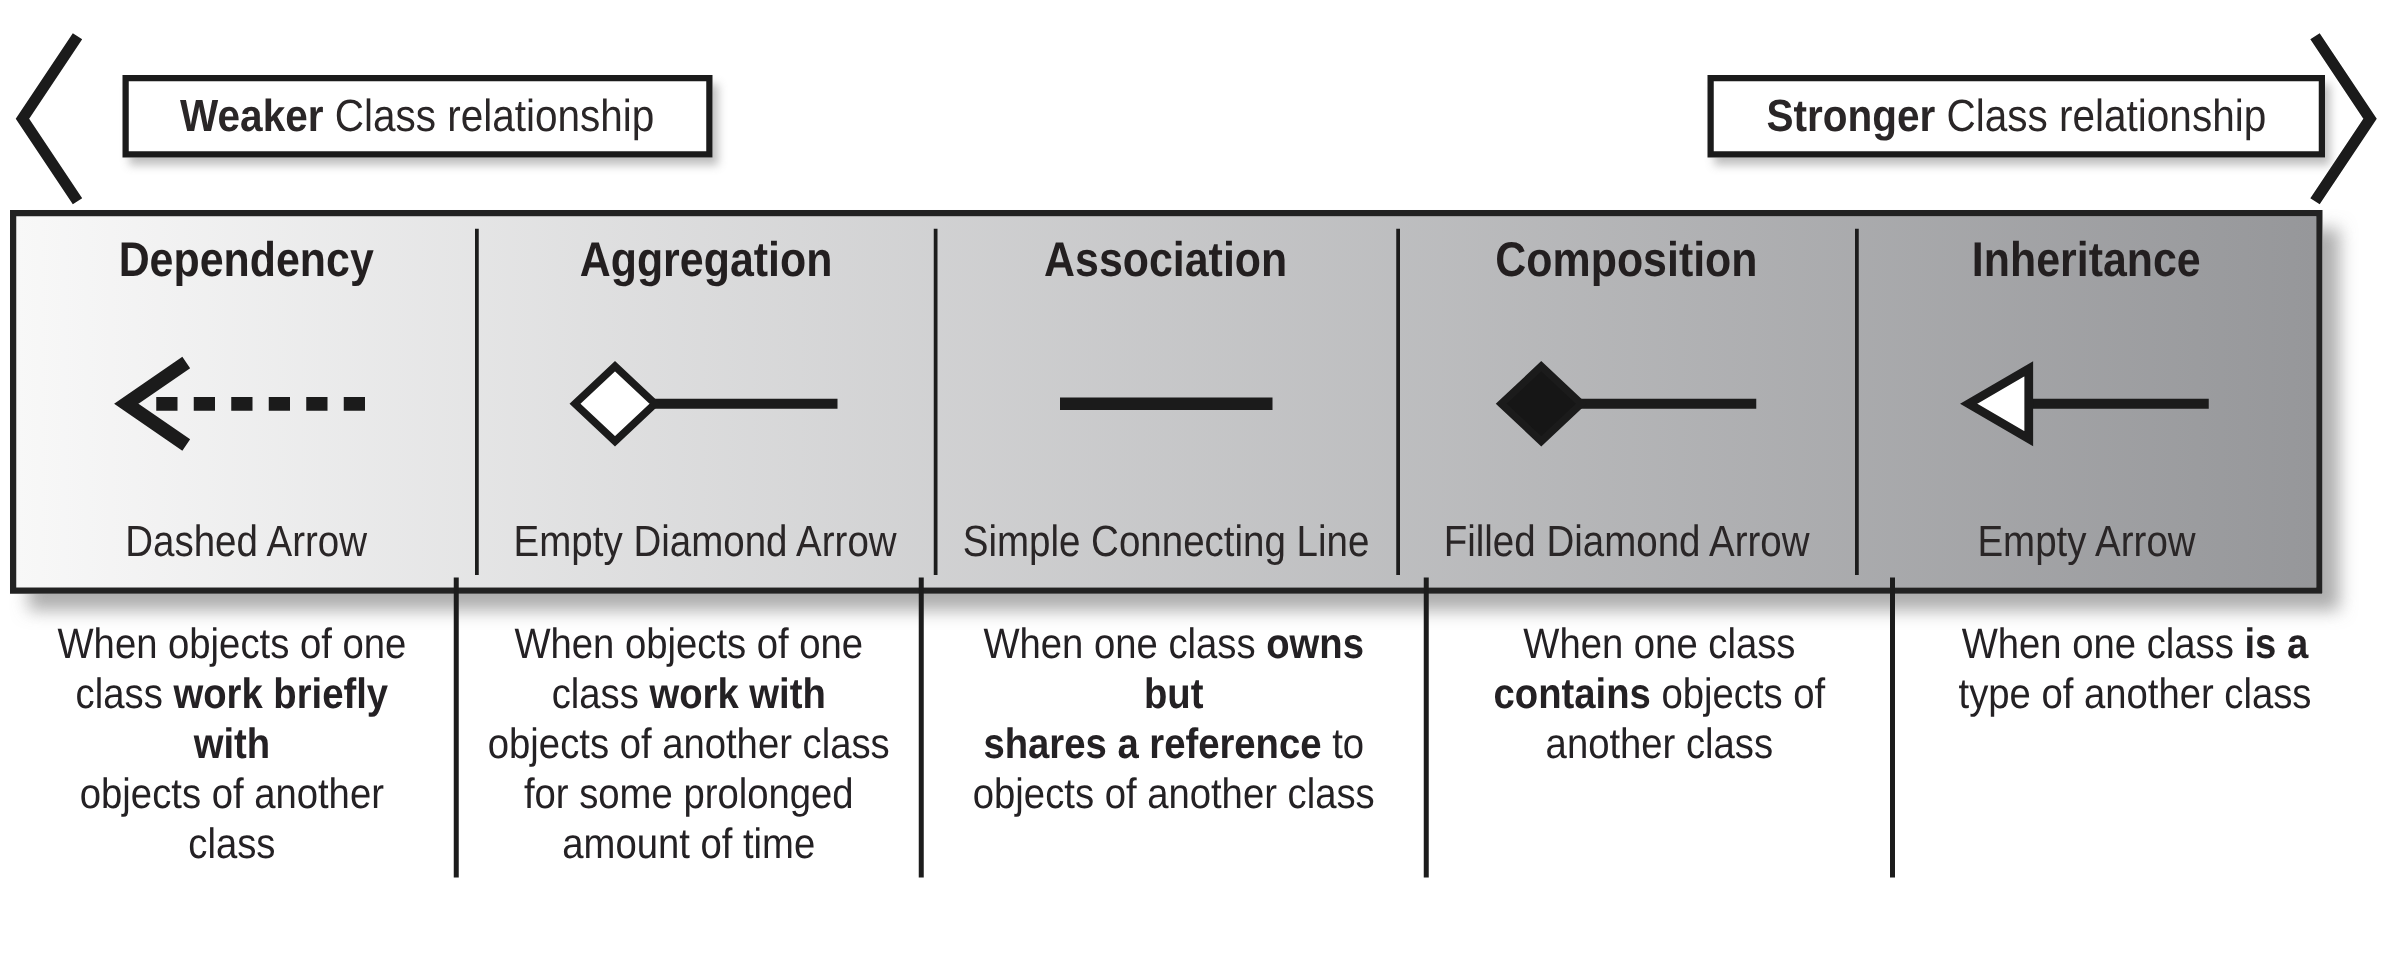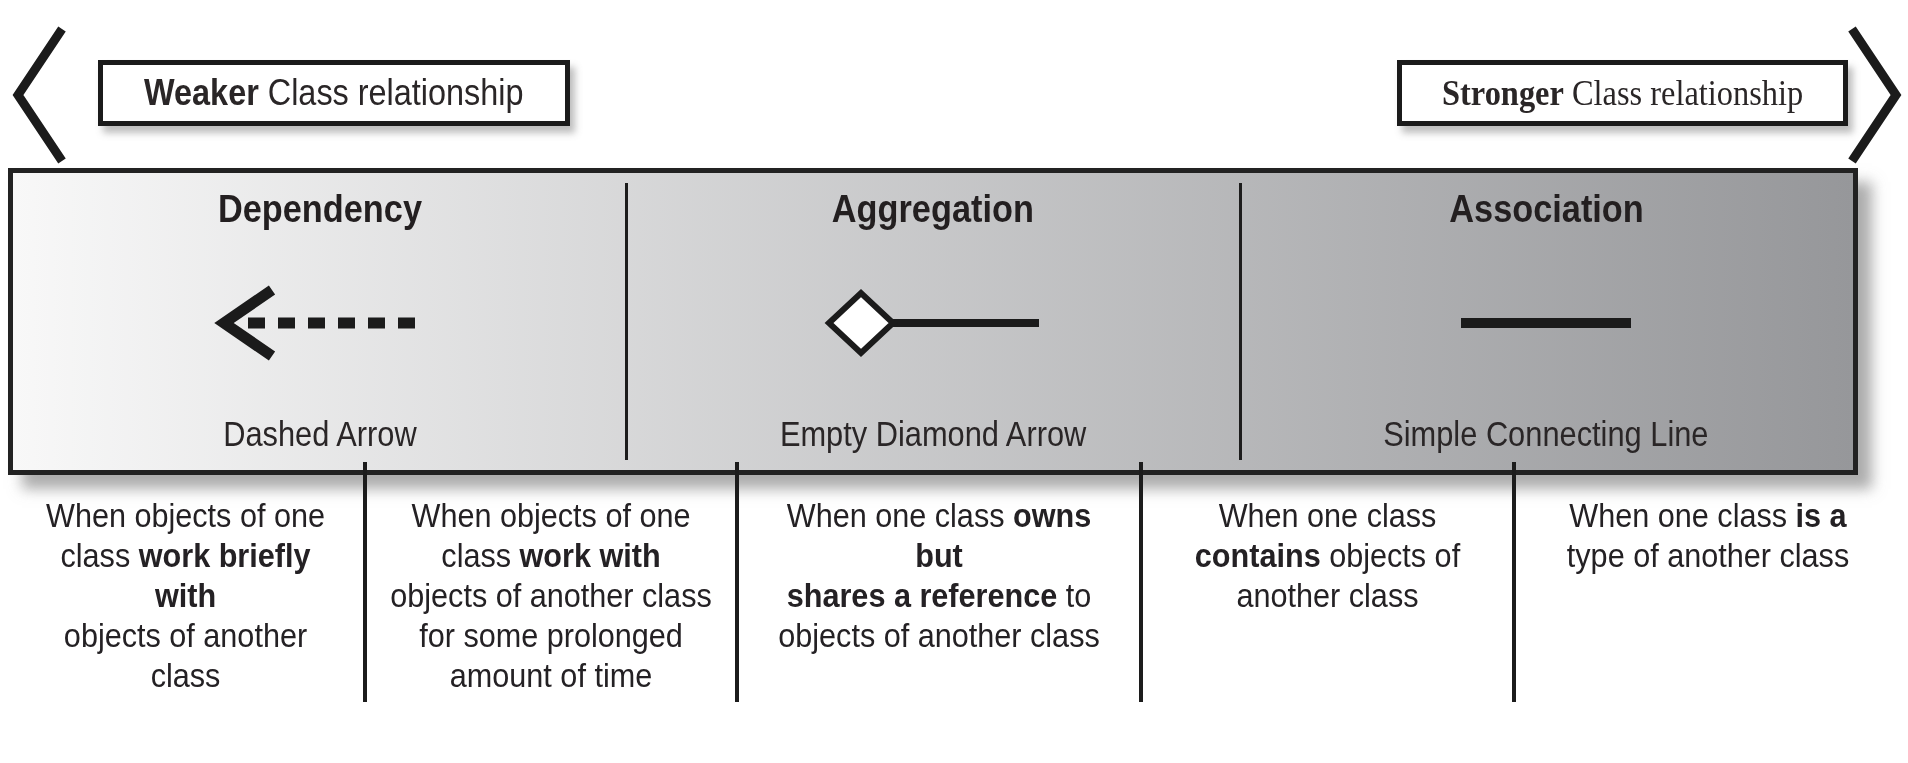--- a/index.html
+++ b/index.html
@@ -14,21 +14,21 @@
   .banner-left .chev { left:0; }
   .banner-right .chev { right:0; }
   .banner-box {
     position:absolute; top:36px; height:66px;
     background:#ffffff; border:5px solid #1b1b1b;
     display:flex; align-items:center; padding:0 20px;
     box-shadow:5px 7px 7px rgba(110,110,110,0.45);
     white-space:nowrap;
   }
   .banner-left .banner-box { left:48px;margin-left:40px; }
-  .banner-right .banner-box { right:56px;font-family:Liberation Serif, serif; }
+  .banner-right .banner-box { right:44px; }
   .banner-text { font-size:36px; color:#2a2627; transform:scaleX(0.9); transform-origin:50% 50%; display:inline-block; }
   .banner-text b { font-weight:bold; }
 
   
   .bar {
     position:absolute; left:8px; top:168px; width:1850px; height:307px;
     border:5px solid #222222;
     background:linear-gradient(to right, #f8f8f8, #96979a);
     box-shadow:14px 14px 13px rgba(105,105,105,0.55);
     display:flex;
@@ -104,21 +104,43 @@
       <div class="bar-divider" style="left:-1px;"></div>
       <div class="cell-title">Association</div>
       <div class="cell-symbol">
         <svg width="178" height="80" viewBox="0 0 178 80">
           <line x1="4" y1="40" x2="174" y2="40" stroke="#1b1b1b" stroke-width="10"></line>
         </svg>
       </div>
       <div class="cell-label">Simple Connecting Line</div>
     </div>
 
+    <div class="bar-cell">
+      <div class="bar-divider" style="left:-1px;"></div>
+      <div class="cell-title">Composition</div>
+      <div class="cell-symbol">
+        <svg width="218" height="80" viewBox="0 0 218 80">
+          <line x1="66" y1="40" x2="212" y2="40" stroke="#1b1b1b" stroke-width="8"></line>
+          <polygon points="8,40 40,10 72,40 40,70" fill="#161616" stroke="#1b1b1b" stroke-width="6"></polygon>
+        </svg>
+      </div>
+      <div class="cell-label">Filled Diamond Arrow</div>
+    </div>
 
+    <div class="bar-cell">
+      <div class="bar-divider" style="left:-1px;"></div>
+      <div class="cell-title">Inheritance</div>
+      <div class="cell-symbol">
+        <svg width="208" height="80" viewBox="0 0 208 80">
+          <line x1="56" y1="40" x2="202" y2="40" stroke="#1b1b1b" stroke-width="8"></line>
+          <polygon points="10,40 58,12 58,68" fill="#ffffff" stroke="#1b1b1b" stroke-width="7"></polygon>
+        </svg>
+      </div>
+      <div class="cell-label">Empty Arrow</div>
+    </div>
 
   </div>
 
   <div class="desc-divider" style="left:363px;"></div>
   <div class="desc-divider" style="left:735px;"></div>
   <div class="desc-divider" style="left:1139px;"></div>
   <div class="desc-divider" style="left:1512px;"></div>
 
   <div class="desc" style="left:8px;    width:355px;">
       <div><span>When objects of one</span></div>

